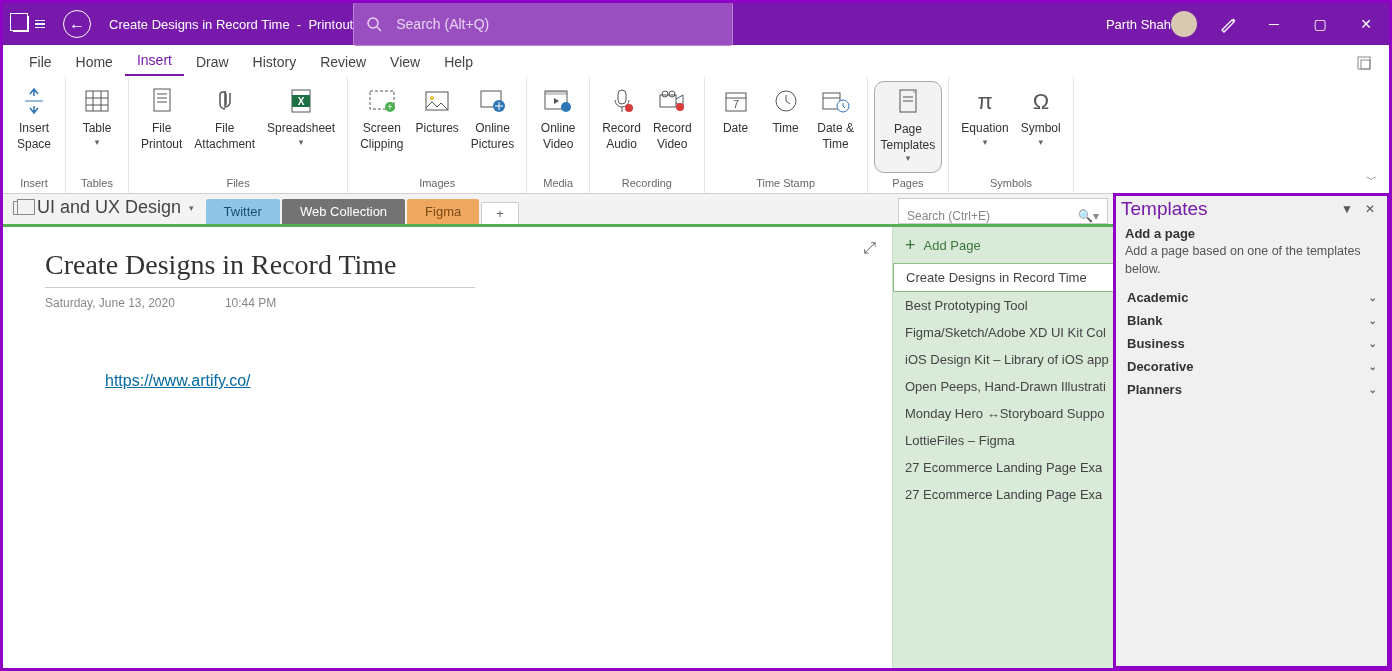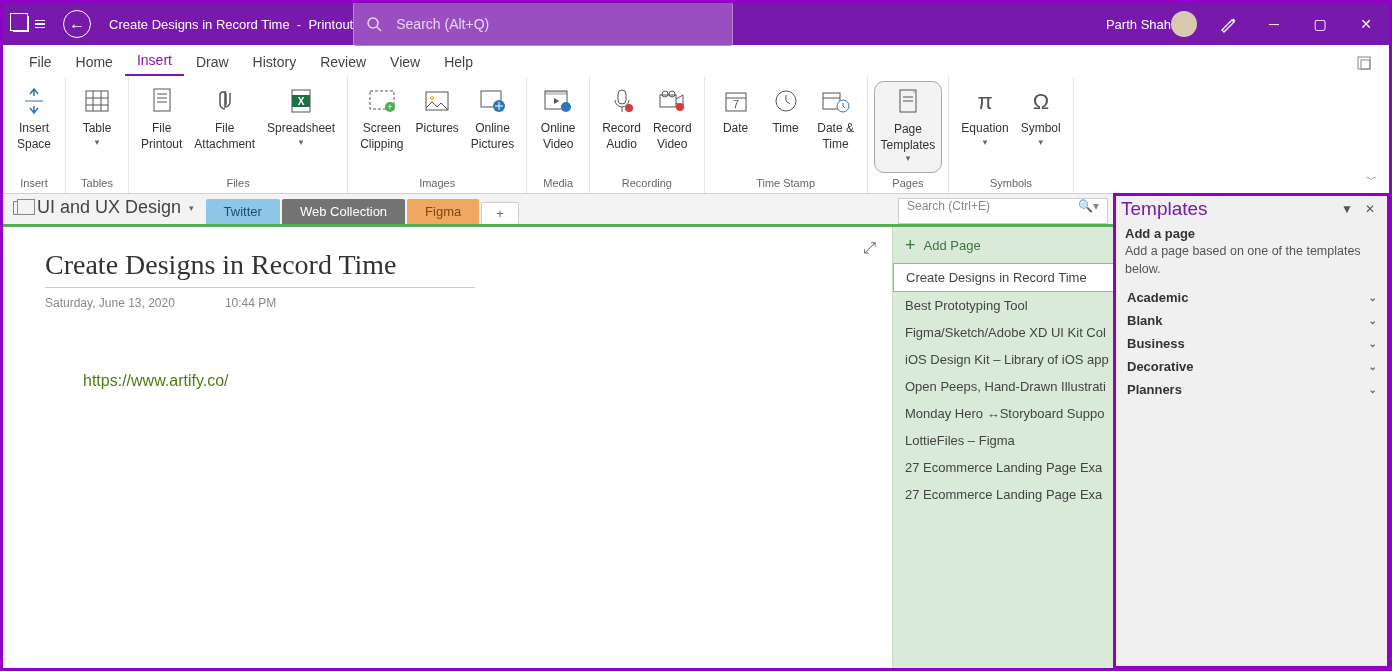--- a/index.html
+++ b/index.html
@@ -33,28 +33,28 @@
 .main{flex:1;display:flex;flex-direction:column;min-width:0}
 .tabbar{height:33px;background:#f3f3f3;border-bottom:3px solid #56ad56;display:flex;align-items:flex-end}
 .nb{display:flex;align-items:center;gap:8px;padding:0 10px;font-size:18px;color:#444;height:33px}
 .nb .pages{width:16px;height:14px;border:1.5px solid #888;position:relative}
 .nb .pages::after{content:"";position:absolute;left:3px;top:-3px;width:16px;height:14px;border:1.5px solid #888;background:#f3f3f3}
 .tab{padding:5px 18px;font-size:13px;border-radius:2px 2px 0 0;margin-right:2px;cursor:pointer}
 .tab.t1{background:#8fc6e8;color:#1a4e70}
 .tab.t2{background:#737373;color:#fff}
 .tab.t3{background:#f0a860;color:#7a4a15}
 .tab.add{background:#fff;border:1px solid #ccc;border-bottom:none;color:#666;padding:3px 14px}
-.searchp{margin-left:auto;margin-right:6px;width:210px;height:26px;border:1px solid #ccc;background:#fff;display:flex;align-items:flex-start;padding:0 8px;font-size:12px;color:#888;justify-content:space-between}
+.searchp{margin-left:auto;margin-right:6px;width:210px;height:26px;border:1px solid #ccc;background:#fff;display:flex;align-items:flex-end;padding:0 8px;font-size:12px;color:#888;justify-content:space-between}
 .content{flex:1;display:flex;min-height:0}
 .page{flex:1;padding:22px 42px;position:relative;overflow:hidden}
 .page .exp{position:absolute;top:12px;right:16px;color:#666;font-size:16px}
 .page h1{font-size:28px;font-weight:400;color:#333;font-family:"Segoe UI Light","Segoe UI"}
 .page .rule{height:1px;background:#ccc;margin-top:6px;width:430px}
 .page .meta{display:flex;gap:50px;font-size:12px;color:#888;margin-top:8px}
-.page .link{margin-top:62px;margin-left:38px;color:#4d7c0f;font-size:16px}
+.page .link{margin-top:62px;margin-left:60px;color:#0369a1;text-decoration:underline;font-size:16px}
 .pagelist{width:222px;background:#d9ead9;border-left:1px solid #c5dcc5;display:flex;flex-direction:column;font-size:13px}
 .pagelist .add{height:36px;display:flex;align-items:center;gap:8px;padding:0 12px;color:#3c763c;cursor:pointer}
 .pagelist .add .plus{font-size:18px;font-weight:300}
 .pagelist .pi{padding:6px 12px;color:#444;white-space:nowrap;overflow:hidden;cursor:pointer}
 .pagelist .pi.active{background:#fff;border:1px solid #8bbd8b;border-right:none}
 .templates{width:275px;background:#f0f0f0;border-left:1px solid #ddd;display:flex;flex-direction:column;font-size:13px;padding-bottom:6px}
 .templates.hl{outline:3px solid #9001c6;outline-offset:-2px}
 .tp-head{display:flex;align-items:center;padding:4px 8px 2px 6px}
 .tp-head .ttl{color:#7719aa;font-size:19px;flex:1}
 .tp-head .c{color:#555;padding:0 6px;cursor:pointer;font-size:12px}

